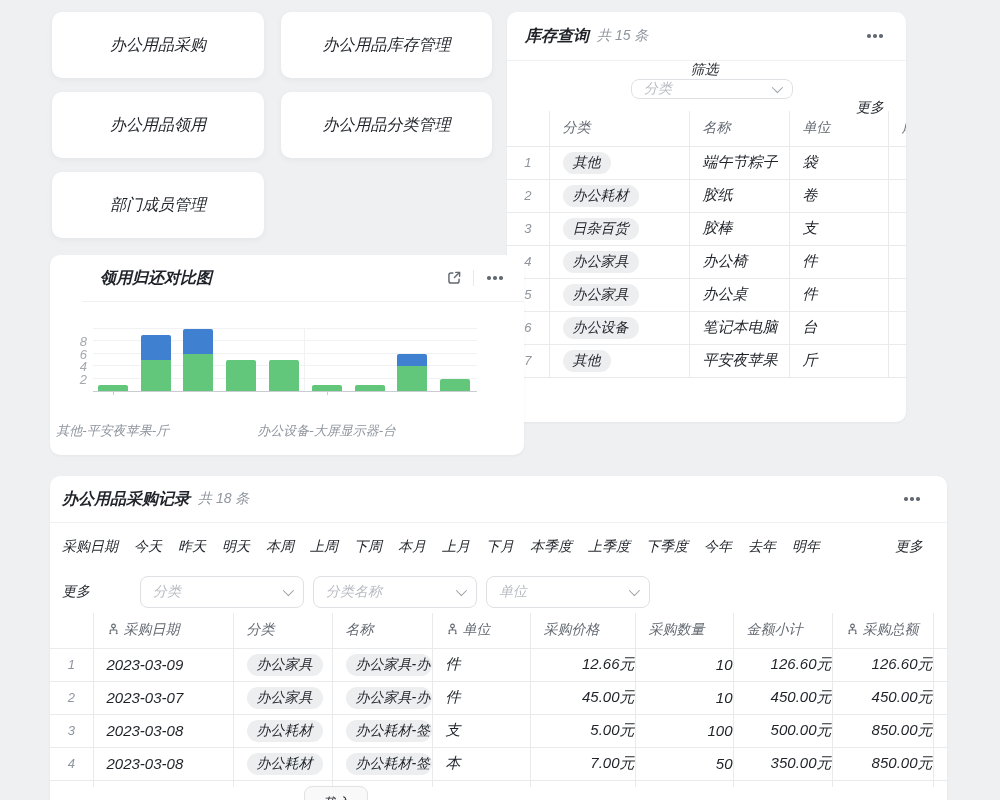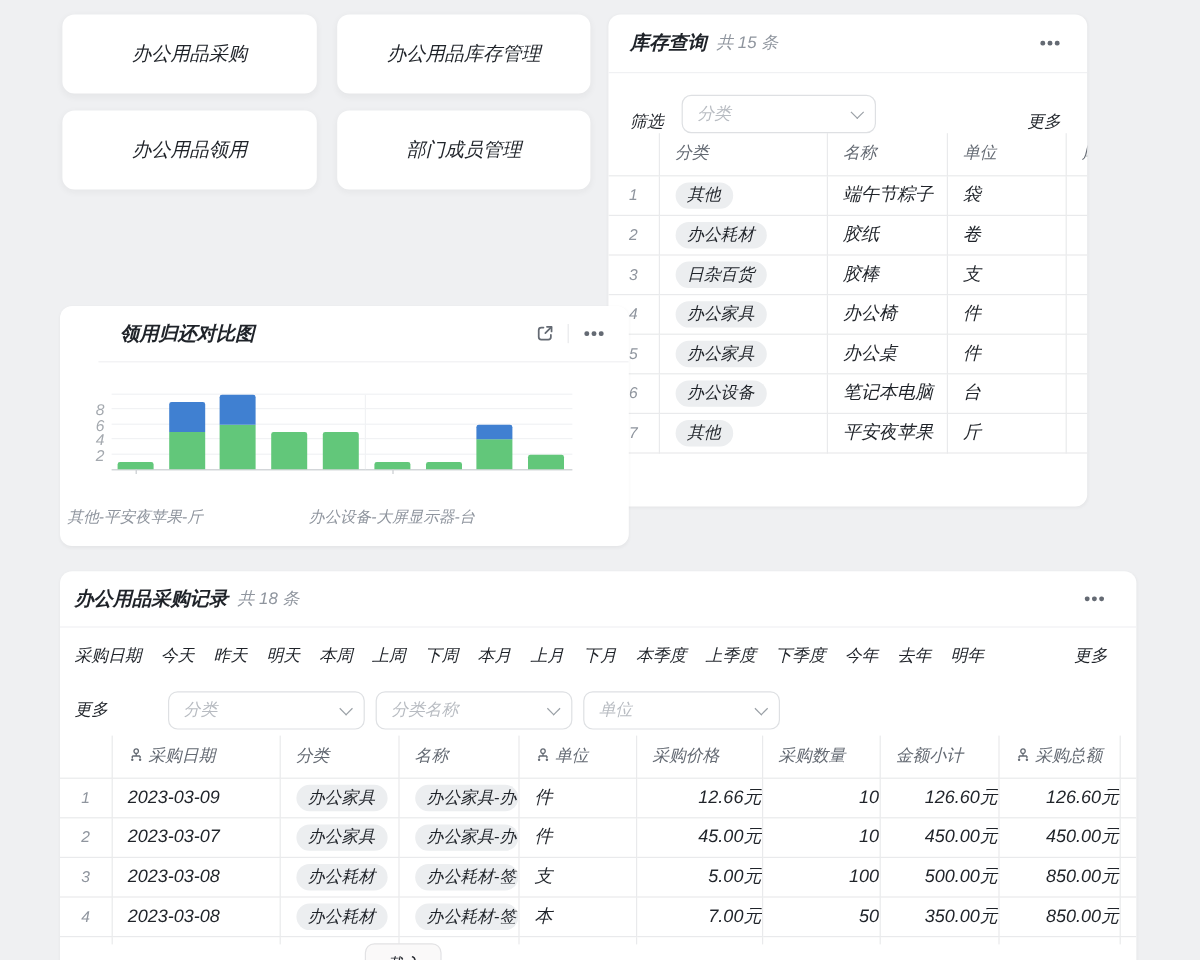--- a/index.html
+++ b/index.html
@@ -35,21 +35,21 @@
   .tbl th:last-child,.tbl td:last-child{border-right:none;}
   .tbl .idx{color:#8f959e;font-size:13px;text-align:center;padding:0;}
   .pill{display:inline-block;max-width:86px;background:#eceef0;border-radius:11px;padding:2px 10px;font-size:14px;color:#1f2329;white-space:nowrap;overflow:hidden;vertical-align:middle;box-sizing:border-box;}
   .num{text-align:right;padding:0 12px 0 0;}
   .hier{vertical-align:-2px;margin-right:4px;}
   .stub td{height:7px;border-bottom:none;}
 
   
   .inv-card{left:507px;top:12px;width:399px;height:410px;}
   .inv-card .card-head{height:48px;padding:0 20px 0 18px;}
-  .inv-filter{height:50px;display:flex;align-items:flex-end;padding:0 22px 0 18px;}
+  .inv-filter{height:50px;display:flex;align-items:center;padding:0 22px 0 18px;flex-direction:column;}
   .inv-tbl{width:521px;}
 
   
   .chart-card{left:50px;top:255px;width:442px;height:200px;padding-left:32px;}
   .chart-card .card-head{height:46px;padding:0 18px;}
   .plot{position:absolute;left:43px;top:74px;width:384px;height:62px;border-bottom:1px solid #c9ccd0;}
   .hgrid{position:absolute;left:0;width:100%;height:1px;background:#f1f2f4;}
   .vgrid{position:absolute;top:0;bottom:0;width:1px;left:211px;background:#f1f2f4;}
   .bar-seg{position:absolute;}
   .ylab{position:absolute;left:-32px;width:26px;text-align:right;font-size:13px;color:#a4a9af;}
@@ -73,20 +73,21 @@
 <div class="page">
 
   <div class="nav-grid">
 
       <div class="nav-btn">办公用品采购</div>
 
       <div class="nav-btn">办公用品库存管理</div>
 
       <div class="nav-btn">办公用品领用</div>
 
+      <div class="nav-btn">办公用品分类管理</div>
 
 
       <div class="nav-btn">部门成员管理</div>
     </div>
 
   <section class="card inv-card">
     <div class="card-head">
       <span class="card-title">库存查询</span>
       <span class="card-count">共 15 条</span>
       <span class="spacer"></span>

